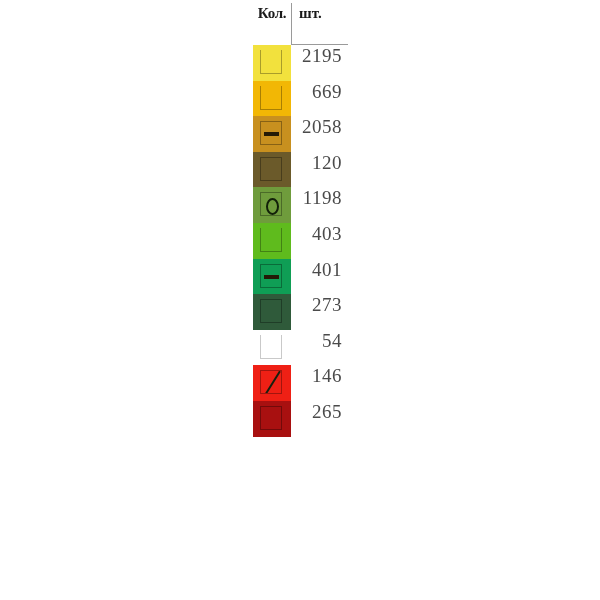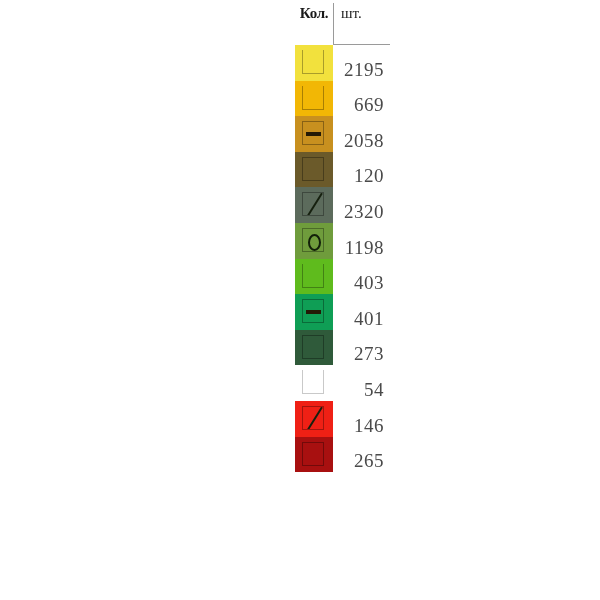--- a/index.html
+++ b/index.html
@@ -12,21 +12,20 @@
     background: #ffffff;
     font-family: "Liberation Serif", "DejaVu Serif", serif;
     overflow: hidden;
   }
 
   #legend-table {
     position: absolute;
     left: 253px;
     top: 0px;
     width: 95px;
-    margin-left: 42px;
   }
 
   
   .header-row {
     position: relative;
     height: 31px;
     display: flex;
     align-items: center;
   }
   .header-cell-swatch {
@@ -45,42 +44,42 @@
     top: 3px;
     width: 1px;
     height: 42px;
     background: #9a9a9a;
   }
   .header-cell-count {
     flex: 1;
     text-align: left;
     padding-left: 8px;
     font-size: 15px;
-    font-weight: normal;
+    font-weight: bold;
     color: #1a1a1a;
     line-height: 1;
     padding-bottom: 4px;
   }
   .header-underline {
     position: absolute;
     left: 38px;
     top: 44px;
     width: 57px;
     height: 1px;
     background: #9a9a9a;
   }
 
   
   .rows-wrap {
     position: relative;
     margin-top: 14px;
   }
   .legend-row {
     display: flex;
-    align-items: flex-end;
+    align-items: flex-start;
     height: 35.6px;
   }
   .swatch {
     position: relative;
     width: 38px;
     height: 35.6px;
     flex: 0 0 38px;
     box-sizing: border-box;
   }
   .swatch-mark {
@@ -187,26 +186,20 @@
         </div>
         <div class="count-cell">2058</div>
       </div>
       <div class="legend-row">
         <div class="swatch" style="background: rgb(107, 90, 42);">
           <div class="swatch-mark mark-rect"></div>
         </div>
         <div class="count-cell">120</div>
       </div>
       <div class="legend-row">
-        <div class="swatch" style="background: rgb(92, 107, 92);">
-          <div class="swatch-mark mark-slash"></div>
-        </div>
-        <div class="count-cell">2320</div>
-      </div>
-      <div class="legend-row">
         <div class="swatch" style="background: rgb(111, 156, 60);">
           <div class="swatch-mark mark-oval"></div>
         </div>
         <div class="count-cell">1198</div>
       </div>
       <div class="legend-row">
         <div class="swatch" style="background: rgb(95, 187, 29);">
           <div class="swatch-mark mark-bracket"></div>
         </div>
         <div class="count-cell">403</div>

